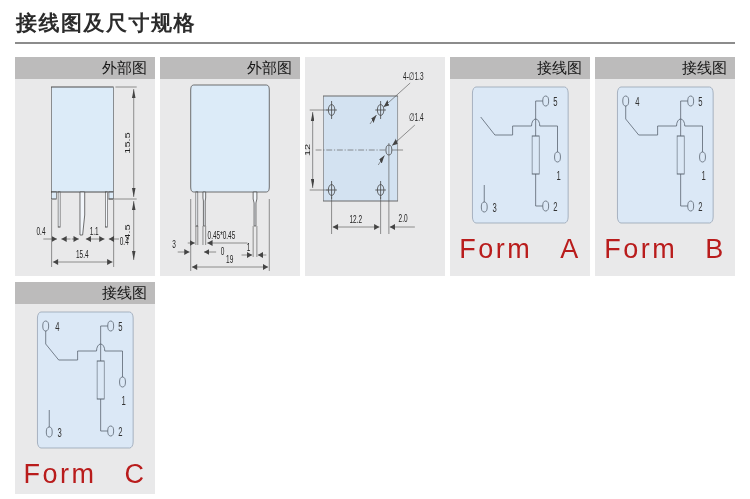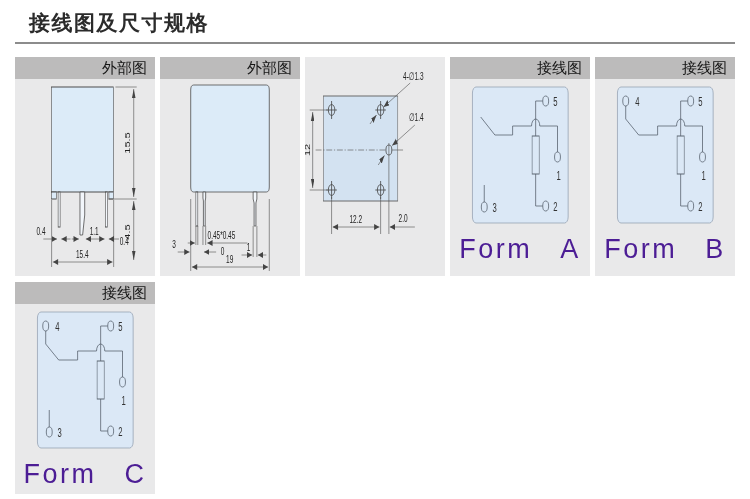--- a/index.html
+++ b/index.html
@@ -1,29 +1,29 @@
 <!DOCTYPE html>
 <html><head>
 <meta charset="utf-8">
 <style>
   html,body{margin:0;padding:0}
   body{width:750px;height:499px;background:#ffffff;font-family:"Liberation Sans",sans-serif;overflow:hidden}
-  .titlebar{padding:9px 29px 0}
+  .titlebar{padding:9px 16px 0}
   .page-title{margin:0;font-size:21px;font-weight:700;color:#2b2b2b;letter-spacing:1.5px;line-height:27px}
   .title-rule{margin:6px 15px 0;border-top:2px solid #8c8c8c;height:0}
   .grid{margin:13px 15px 0;display:grid;grid-template-columns:1fr 1fr 1fr 1fr 1fr;gap:6px 5px}
   .panel{background:#e9e9ea}
   .phead{height:22px;background:#bcbbbb;color:#161616;font-size:15px;line-height:22px;text-align:right;padding:0 8px}
   .pbody{background:#e9e9ea;position:relative}
   .pbody.top{height:197px}
   .pbody.bot{height:190px}
   svg{display:block}
   svg text{font-family:"Liberation Sans",sans-serif;fill:#222;font-size:11px}
   svg text.pinlbl{font-size:13px;fill:#333}
-  .caption{display:flex;justify-content:center;align-items:baseline;gap:28px;font-size:27px;color:#4c1d95;letter-spacing:2.5px;margin-top:0;line-height:36px}
+  .caption{display:flex;justify-content:center;align-items:baseline;gap:28px;font-size:27px;color:#b91c1c;letter-spacing:2.5px;margin-top:0;line-height:36px}
 </style>
 </head>
 <body>
 
 <div class="titlebar">
   <h1 class="page-title">接线图及尺寸规格</h1>
 </div>
 <div class="title-rule"></div>
 
 <div class="grid">

